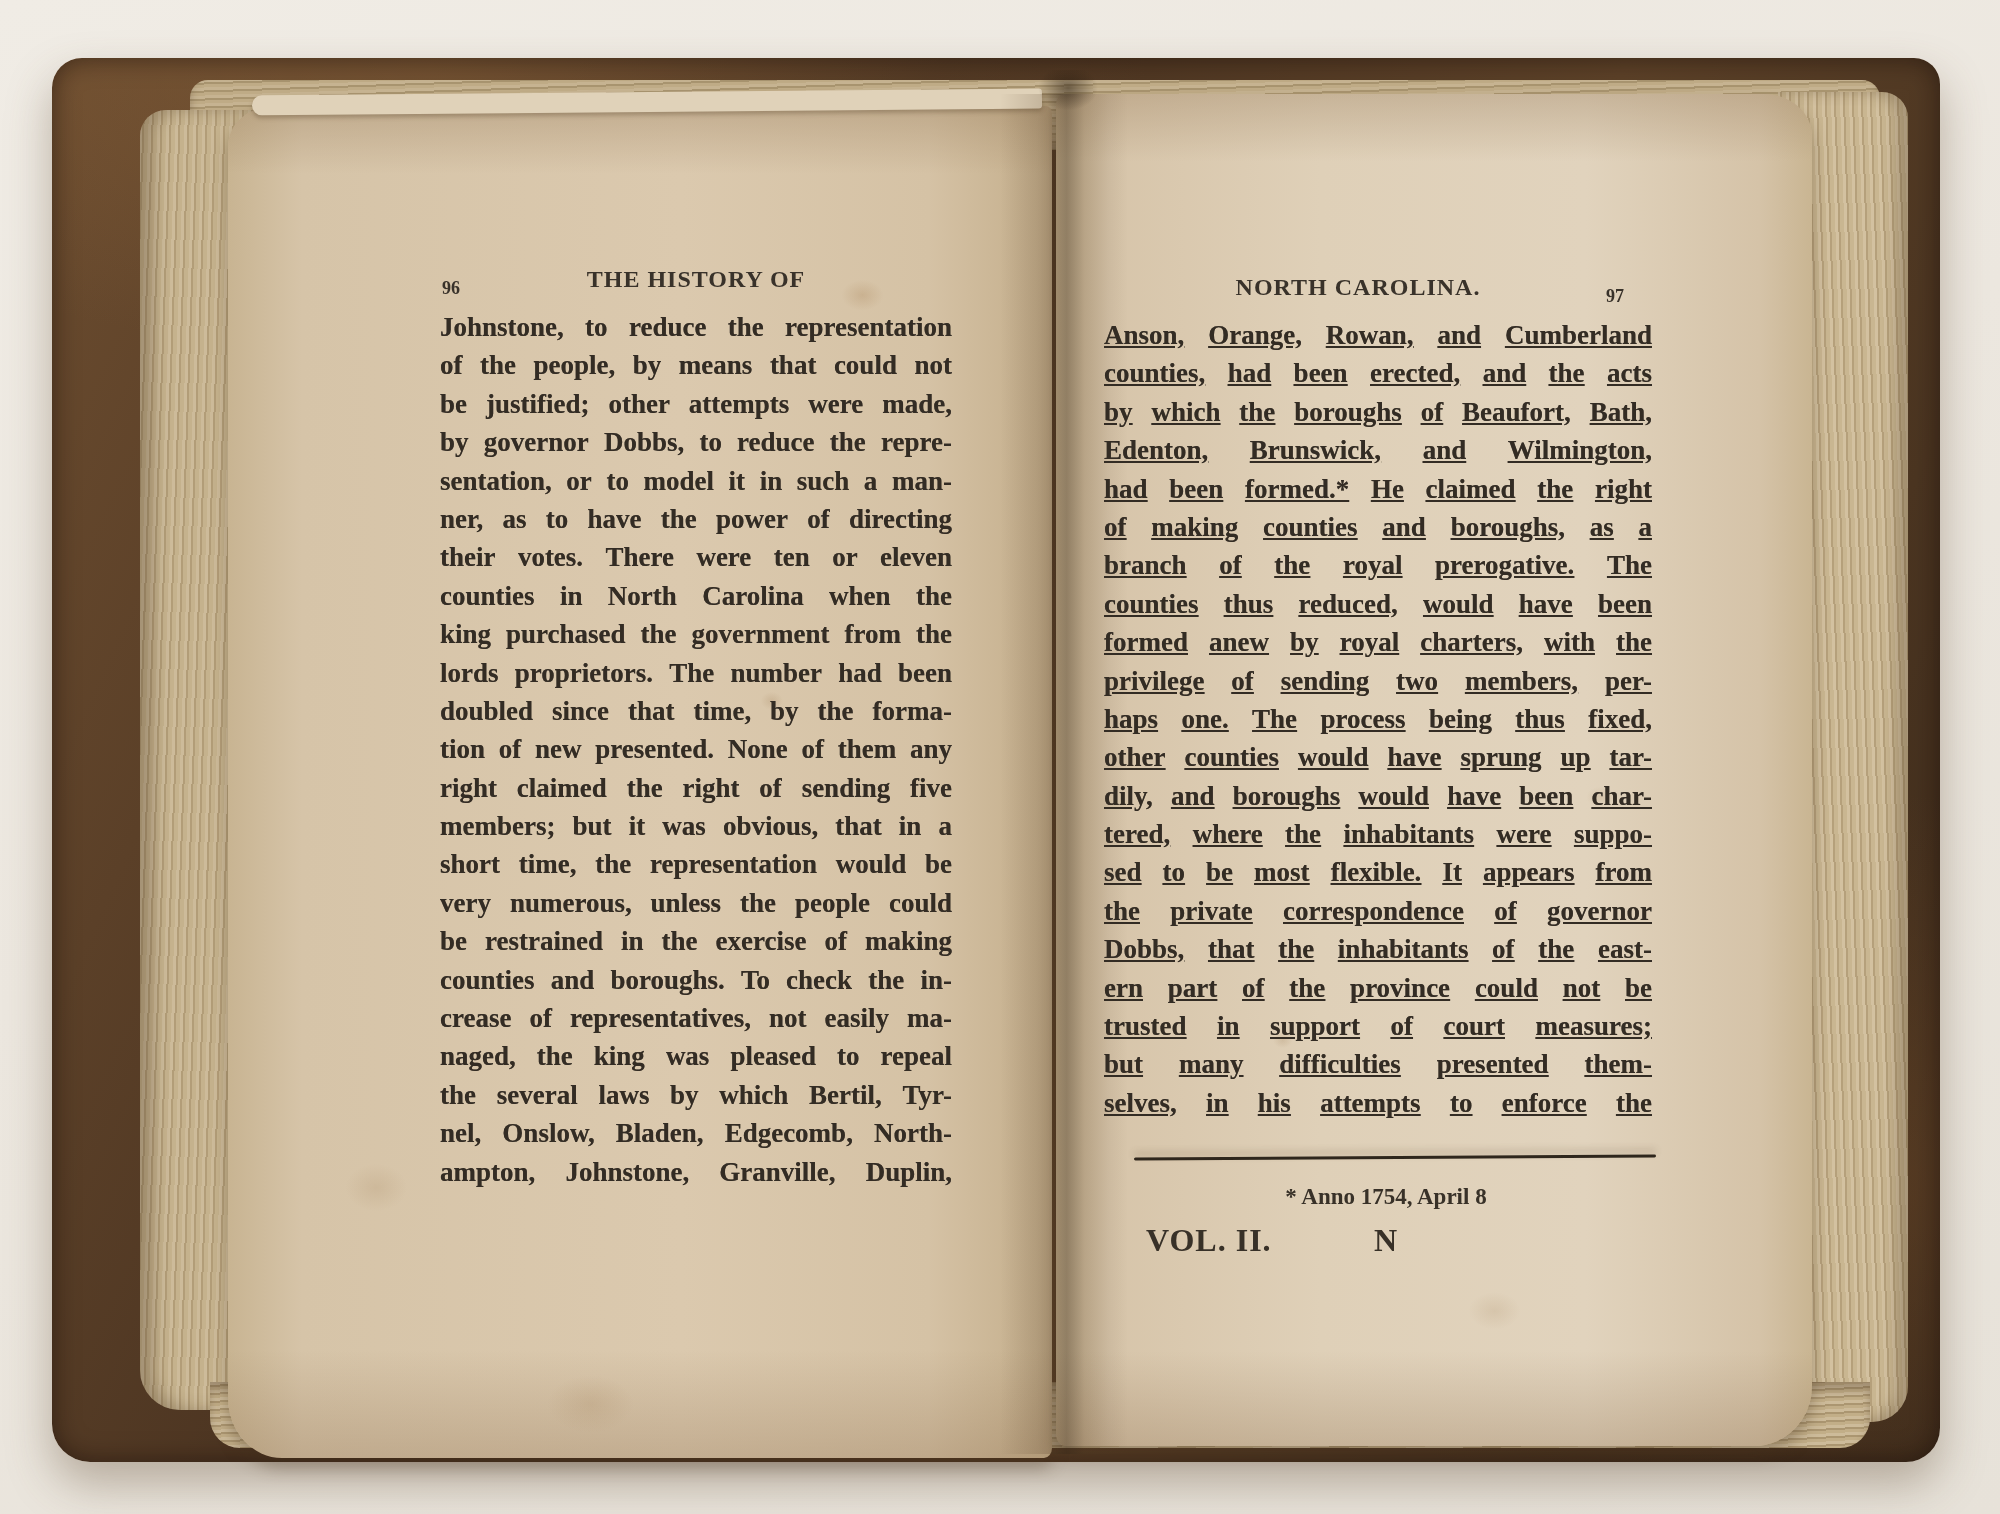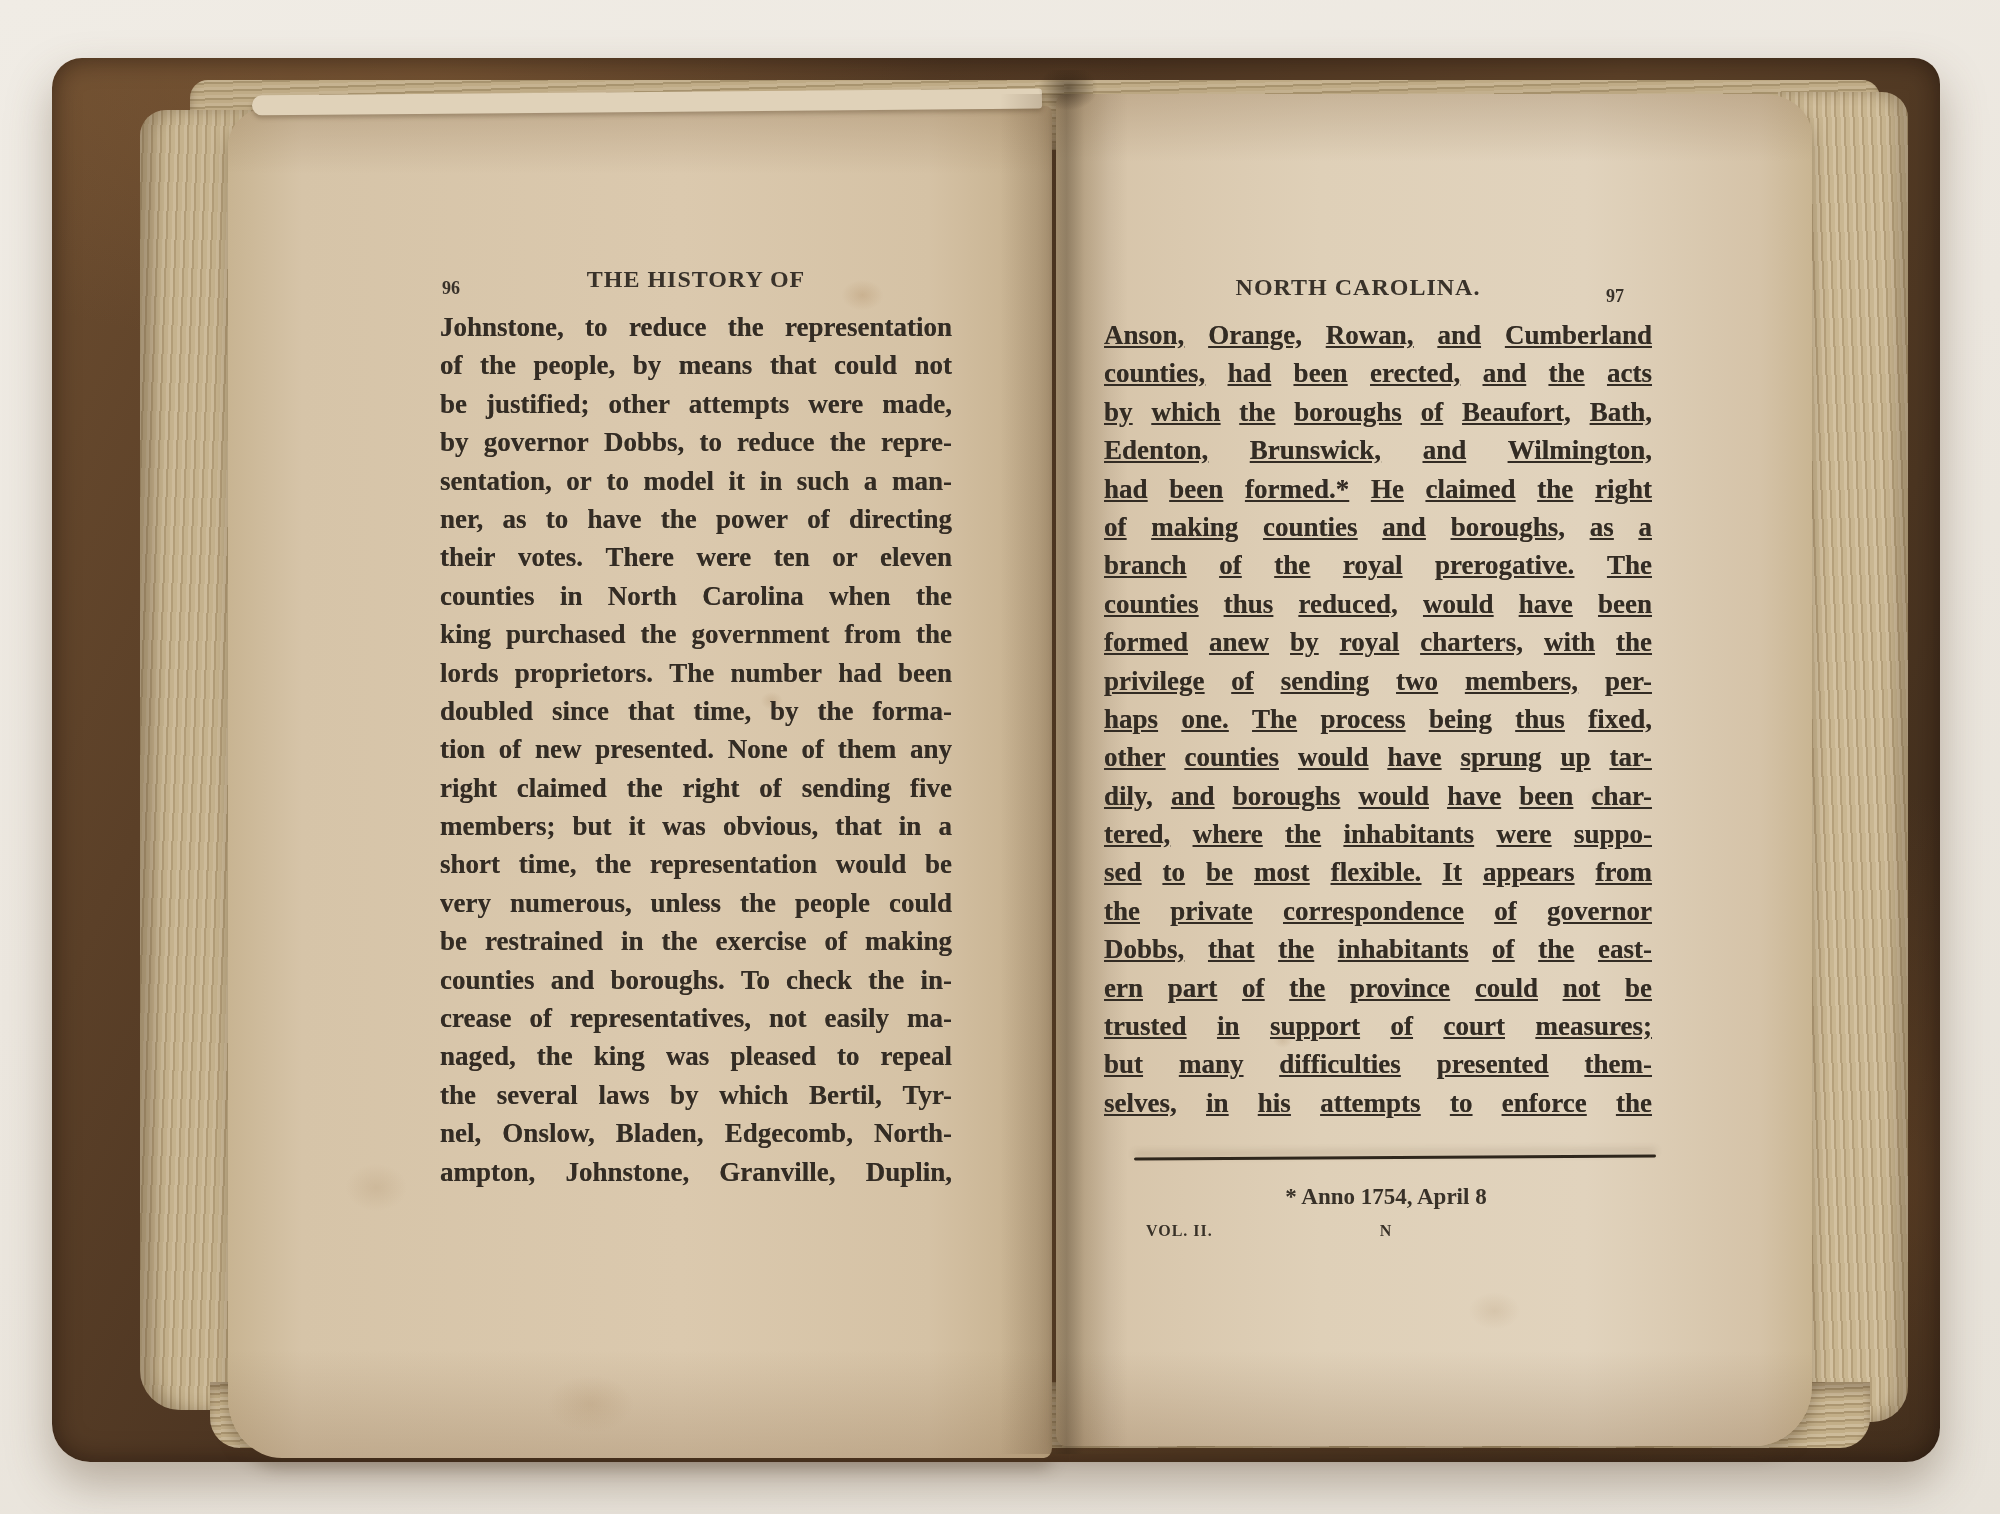--- a/index.html
+++ b/index.html
@@ -90,21 +90,21 @@
     position:absolute;left:1134px;top:1156px;width:522px;height:3px;background:#2e261c;
     border-radius:2px;transform:rotate(-0.35deg);
     box-shadow:0 -5px 7px rgba(95,72,48,.30);
   }
   .footnote{
     position:absolute;left:1112px;top:1184px;width:548px;text-align:center;
     font-weight:bold;font-size:23px;color:#383128;
   }
   .vol-row{
     position:absolute;left:1112px;top:1222px;width:548px;height:32px;
-    font-weight:bold;font-size:16px;letter-spacing:1px;color:#383128;
+    font-weight:bold;font-size:32px;letter-spacing:1px;color:#383128;
   }
   .vol-row .vol{position:absolute;left:34px;top:0;}
   .vol-row .sig{position:absolute;left:50%;top:0;transform:translateX(-50%);}
   
   .sheet-edge{position:absolute;border-radius:24px 8px 8px 24px;pointer-events:none;}
   .sheet-edge.e1{left:252px;top:92px;width:790px;height:20px;background:#e0d2b9;transform:rotate(-.5deg);box-shadow:0 3px 4px rgba(90,68,42,.35);}
 </style>
 </head>
 <body>
 

